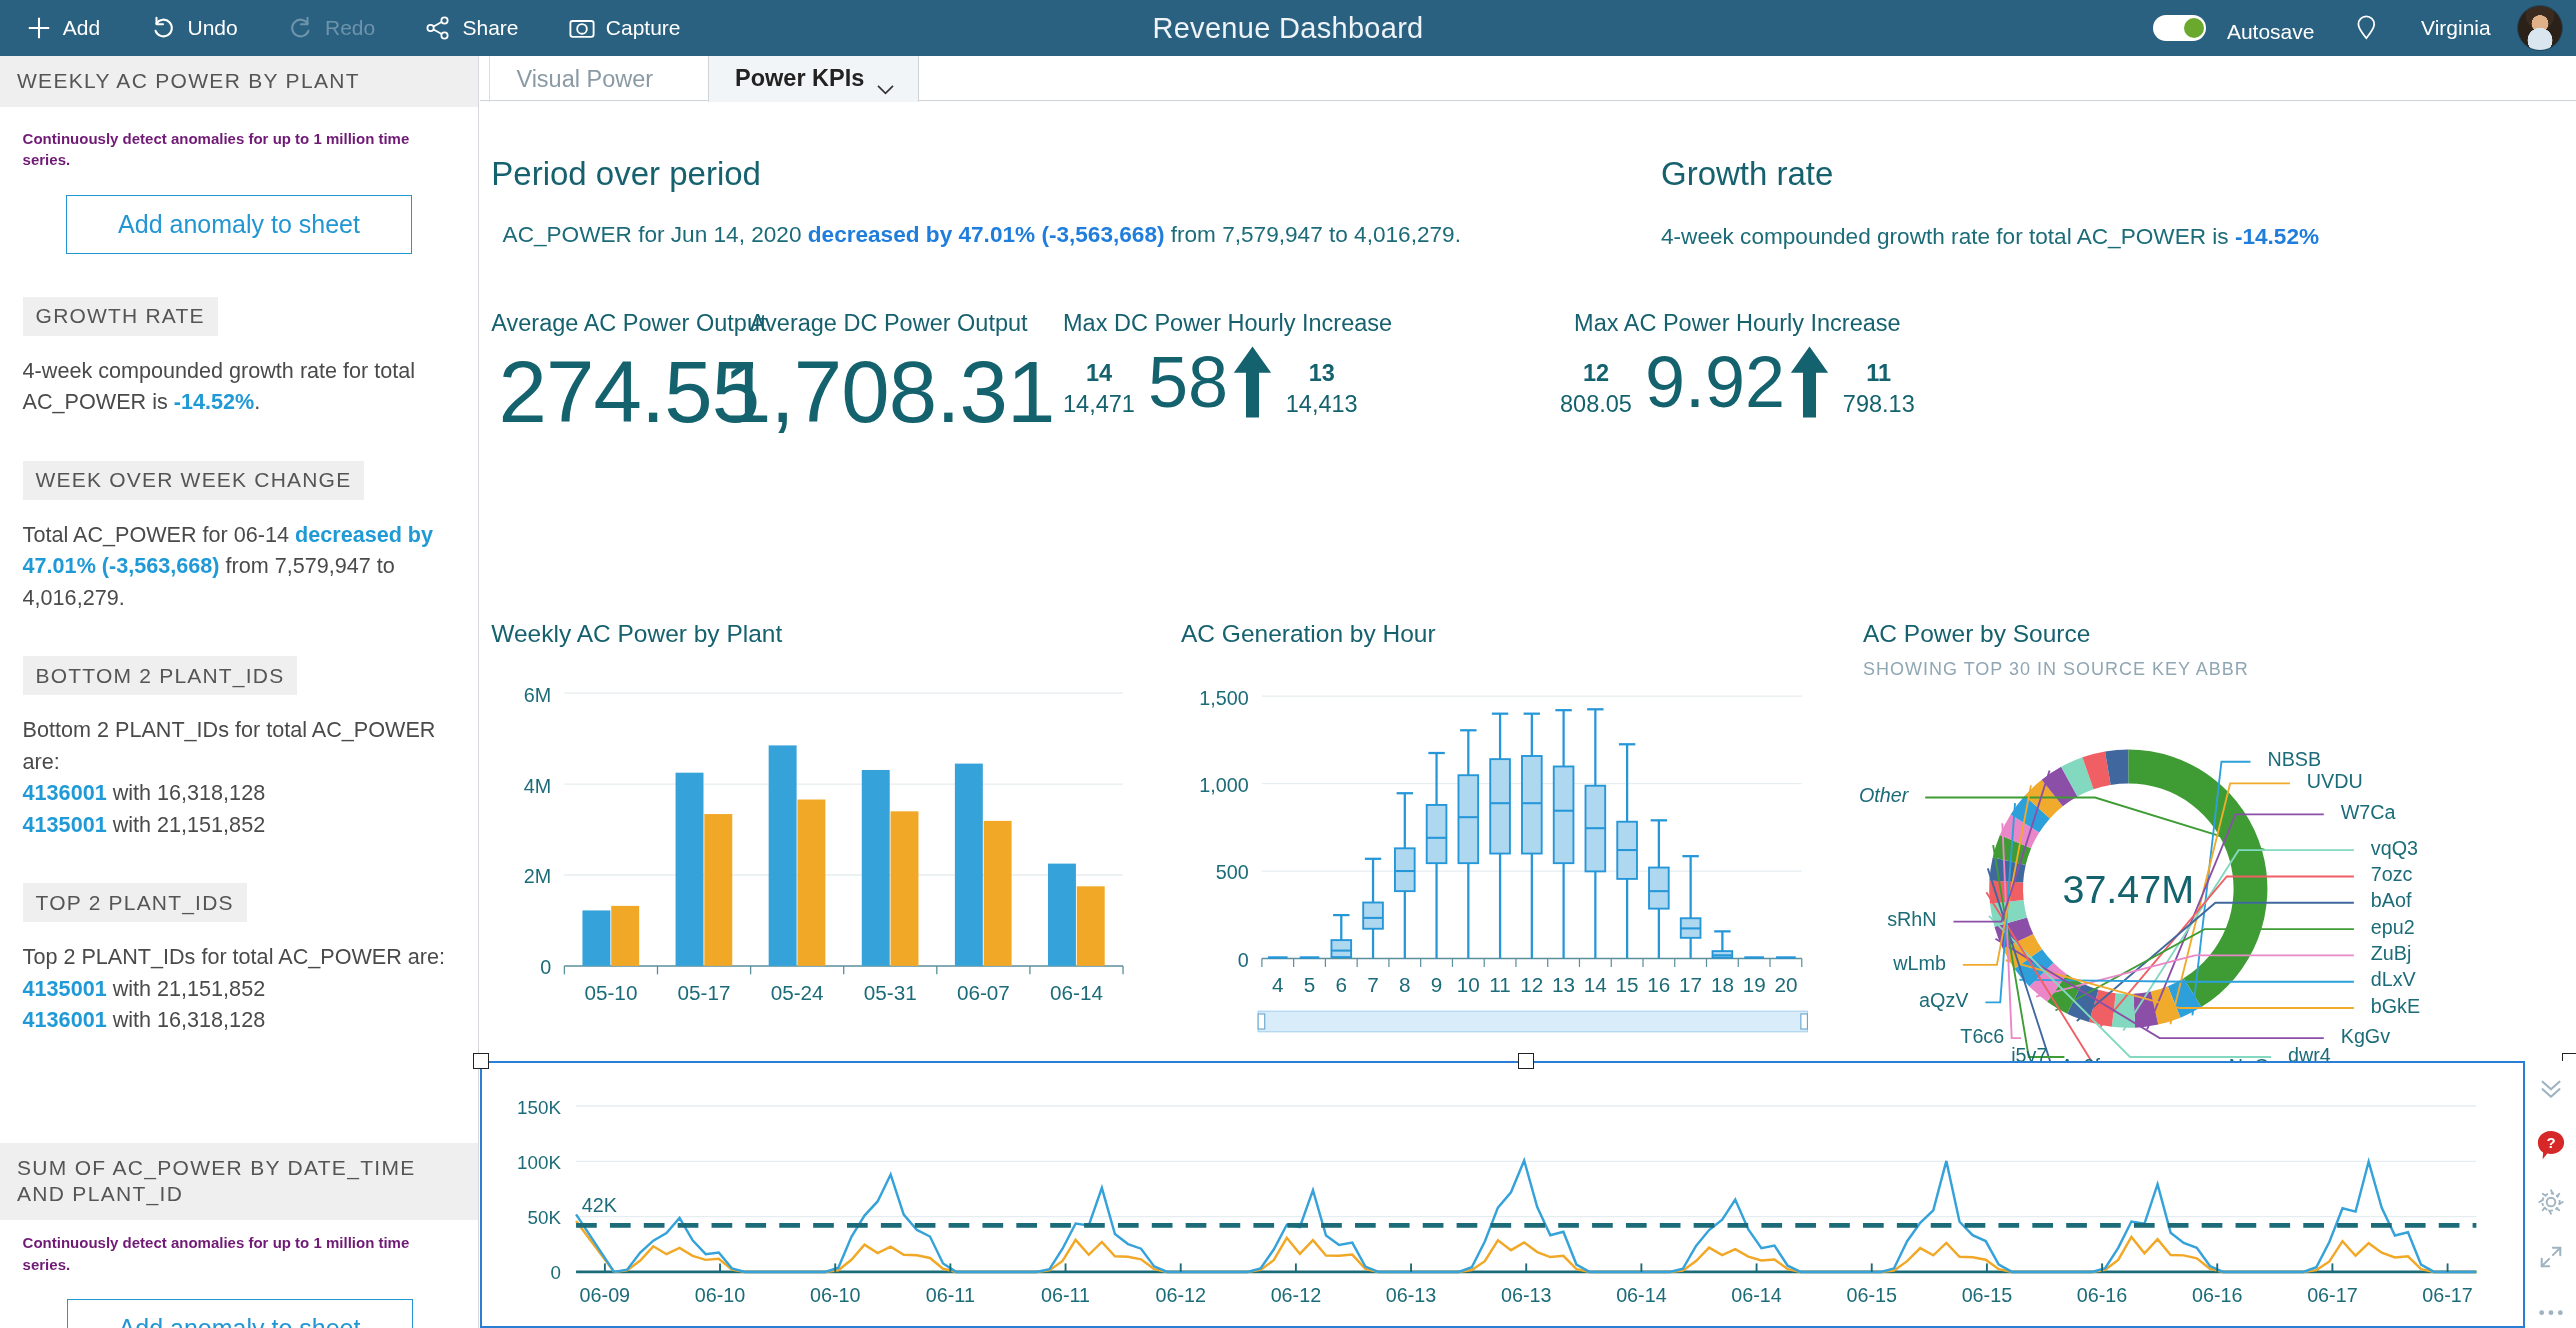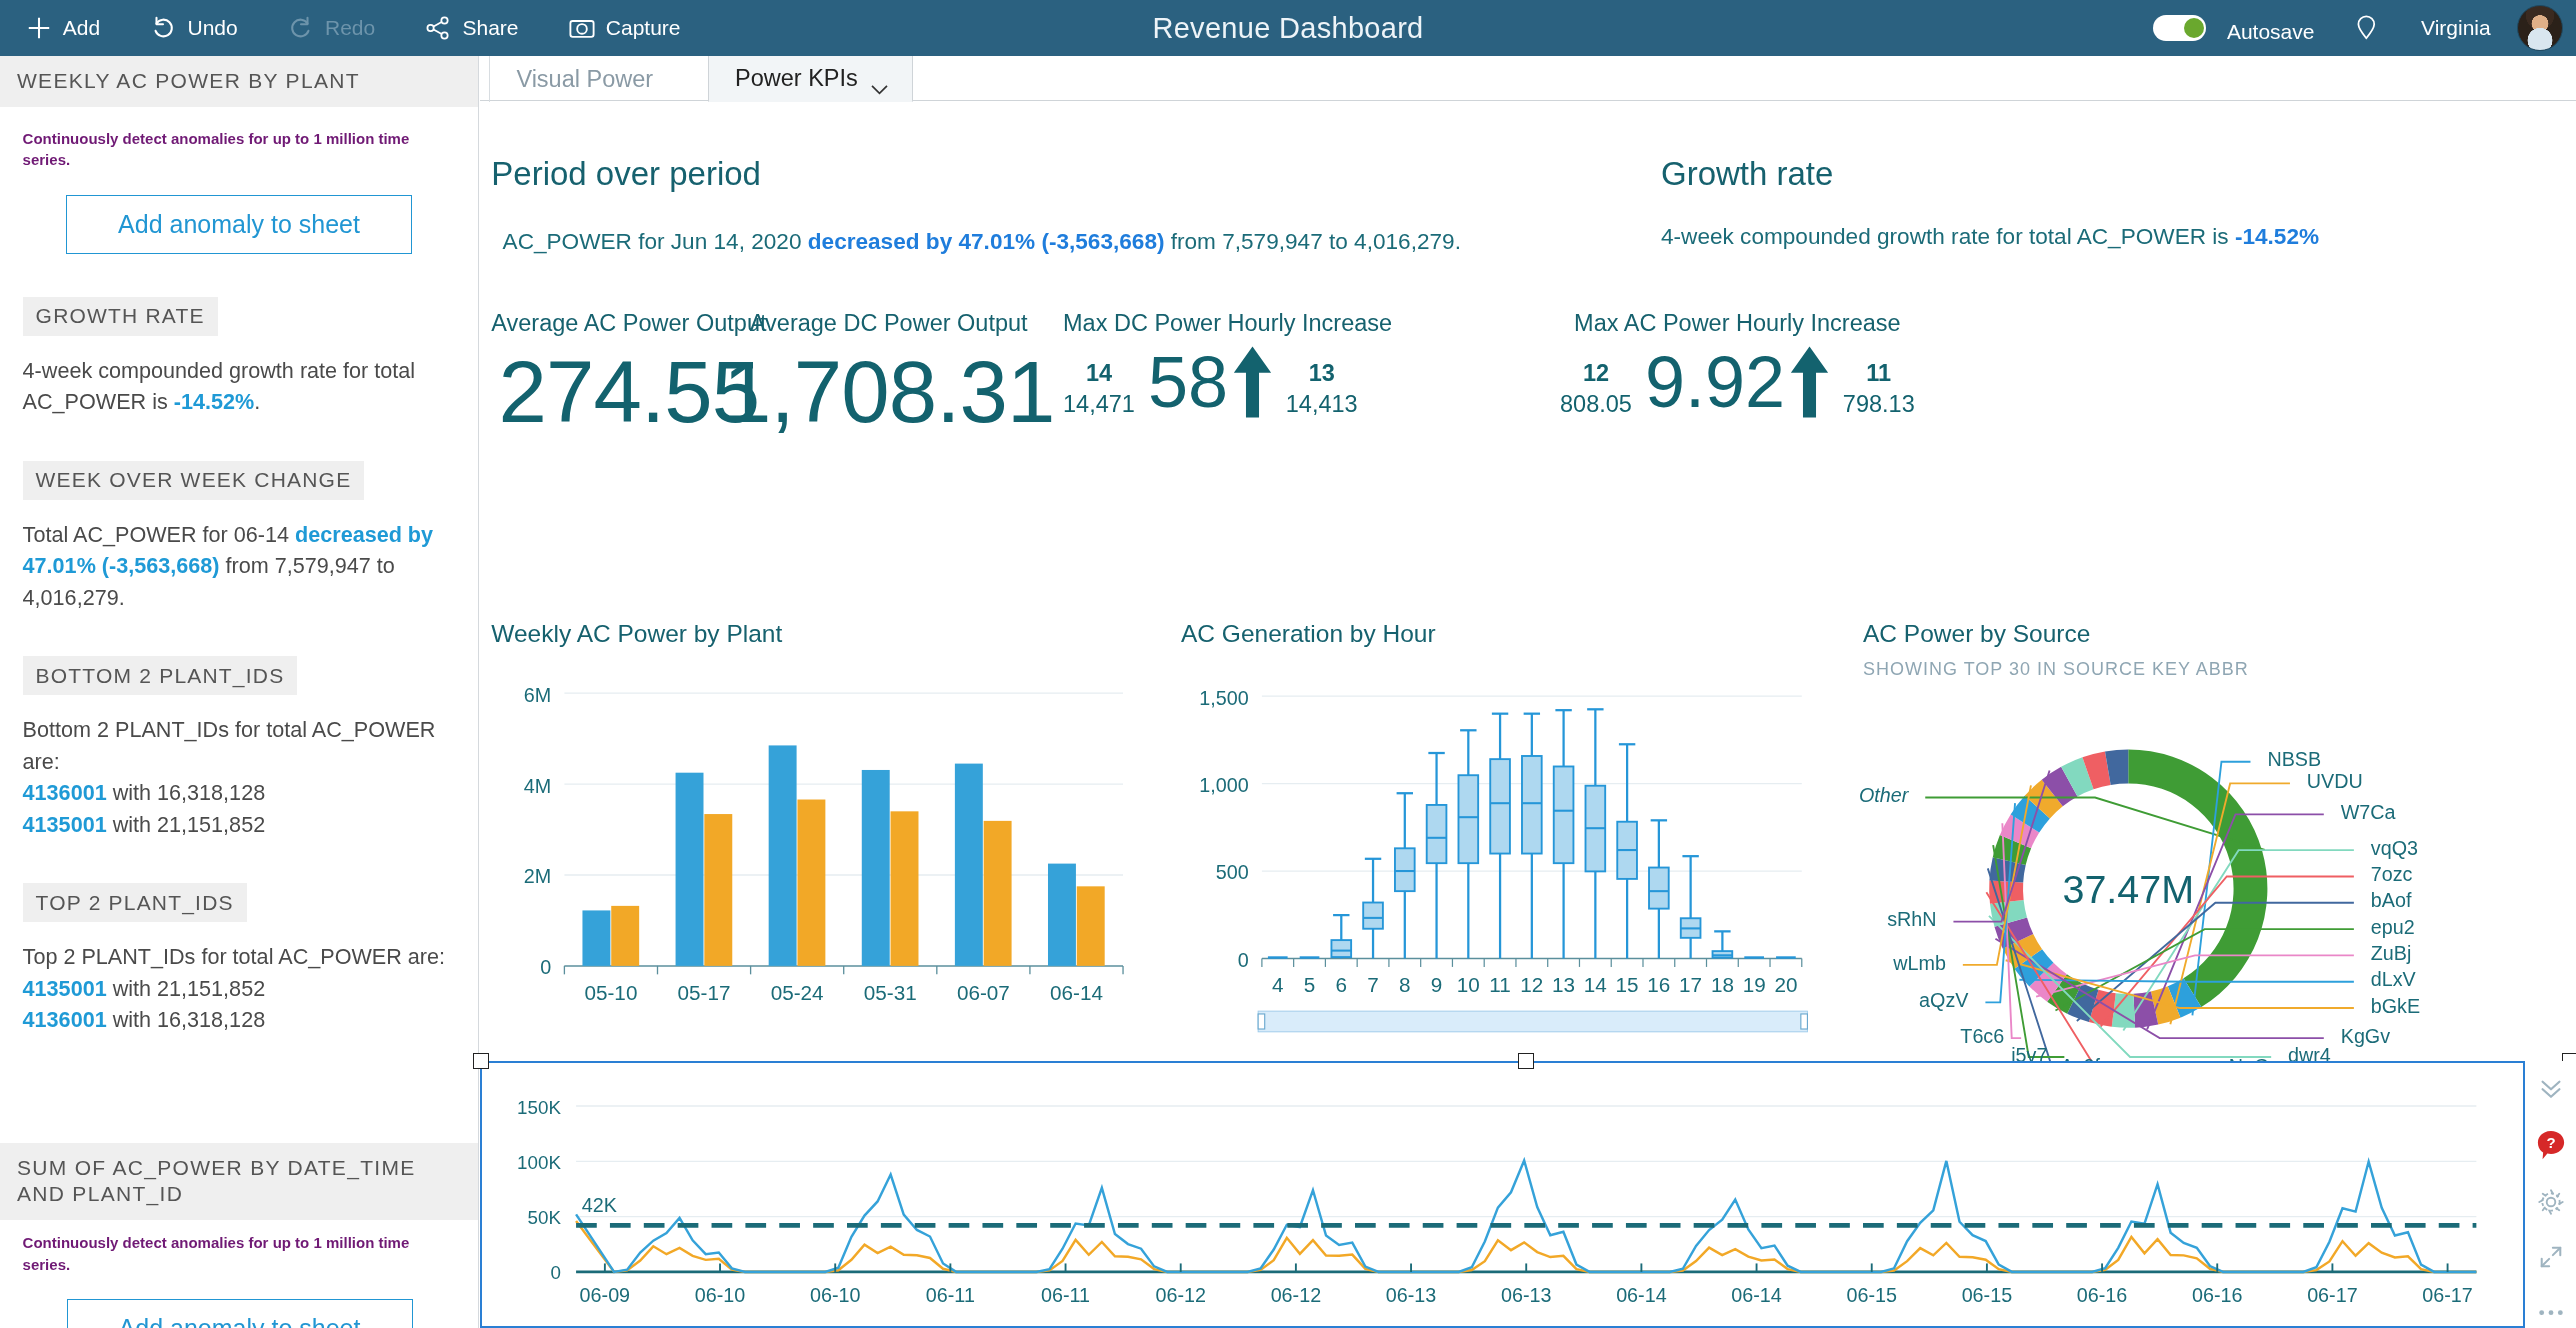--- a/index.html
+++ b/index.html
@@ -81,32 +81,32 @@
   #main { position:absolute; left:480px; top:56px; width:2096px; height:1272px; background:#fff; }
 
   
   #tabs { position:relative; height:45px; border-bottom:0.9px solid #cfd4d8; }
   .tab {
     position:absolute; top:0; height:46px; display:flex; align-items:center;
     padding:0 26px; font-size:23.5px; cursor:pointer;
   }
   #tab-visual { left:9.4px; color:#8a9aa5; border-left:0.9px solid #d8dde1; }
   #tab-kpis {
-    left:228px; background:#f2f5f7; color:#222; font-weight:normal;
+    left:228px; background:#f2f5f7; color:#222; font-weight:bold;
     border-left:0.9px solid #cfd4d8; border-right:0.9px solid #cfd4d8;
     border-bottom:0.9px solid #f2f5f7; gap:13px;
   }
   .chev { display:inline-block; width:15px; height:9.4px; }
 
   
   .narr-title { color:#16616e; font-size:33px; font-weight:400; }
   .narr-text  { color:#1b6b78; font-size:22.6px; line-height:1.4; }
   .narr-text .hi { color:#1f7ddc; font-weight:bold; }
   #narr-left  { position:absolute; left:11.3px; top:99px; width:1157px; }
-  #narr-left .narr-text { margin-top:33px; padding-left:11.3px; }
+  #narr-left .narr-text { margin-top:26px; padding-left:11.3px; }
   #narr-right { position:absolute; left:1181px; top:99px; width:903px; }
   #narr-right .narr-text { margin-top:28px; }
 
   
   #kpis { position:absolute; left:0; top:254px; width:2096px; height:151px;text-align:center; }
   .kpi { position:absolute; top:0; }
   .kpi-label { color:#16616e; font-size:23.5px; white-space:nowrap; }
   .kpi-big { color:#13626e; font-size:87px; line-height:1.0; font-weight:300; letter-spacing:-0.9px; margin-top:11.3px; }
   .kpi-cmp { display:flex; align-items:flex-start; gap:13px; margin-top:9.4px; }
   .kpi-side { color:#13626e; font-size:23.5px; line-height:1.35; padding-top:11.3px; white-space:nowrap; }

